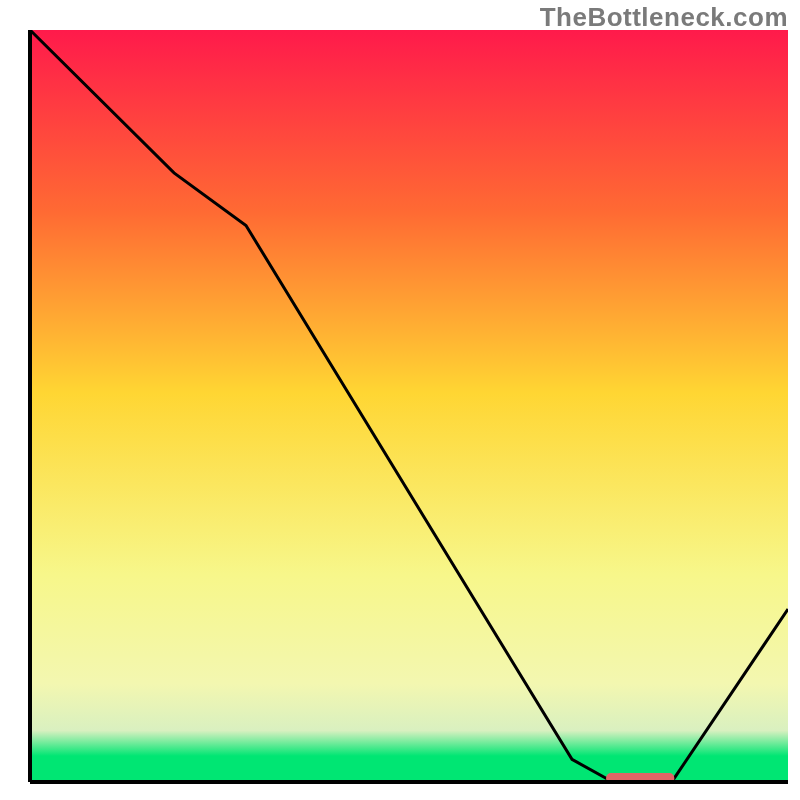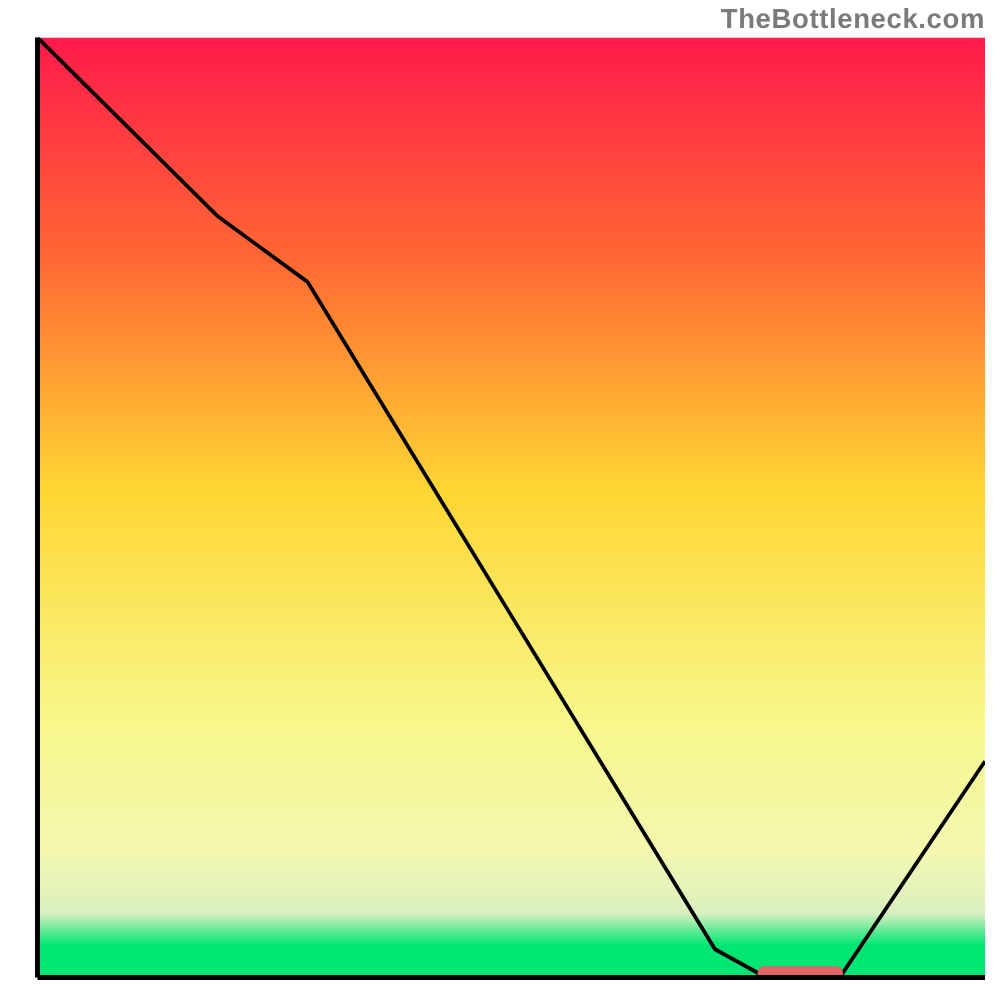--- a/index.html
+++ b/index.html
@@ -12,21 +12,21 @@
   }
   .wrap {
     position: relative;
     width: 800px;
     height: 800px;
   }
   .watermark {
     position: absolute;
     top: 2px;
     right: 12px;
-    font-size: 22px;
+    font-size: 26px;
     font-weight: bold;
     color: #7a7a7a;
     letter-spacing: 0.5px;
   }
   svg {
     position: absolute;
     top: 0;
     left: 0;
   }
 </style>

